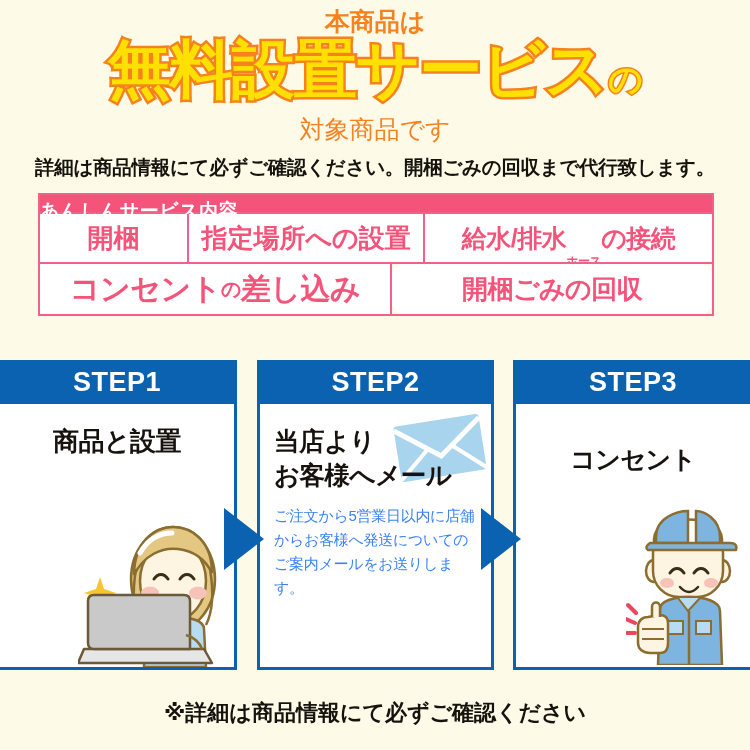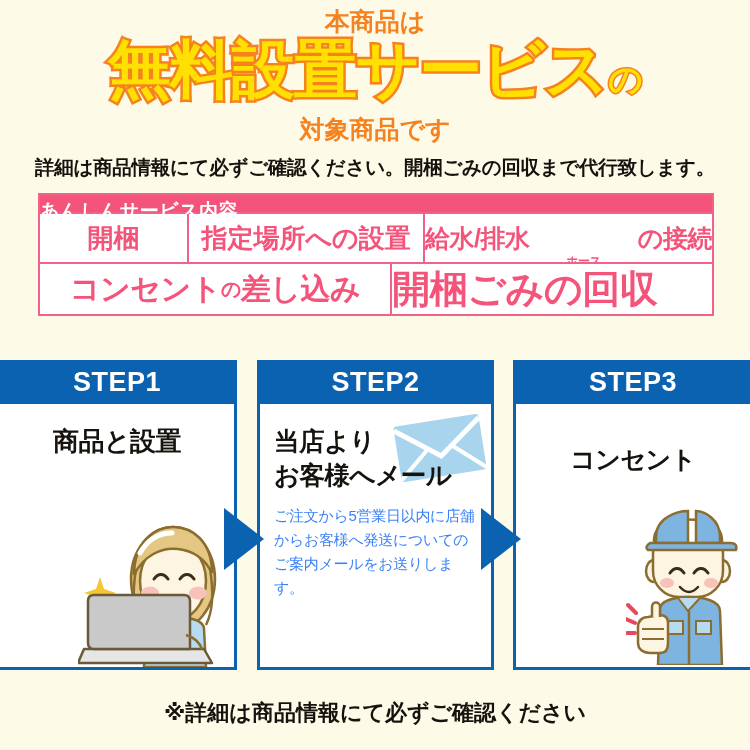--- a/index.html
+++ b/index.html
@@ -45,21 +45,21 @@
     white-space: nowrap;
   }
   .hdr-main .no-suffix {
     font-size: 34px;
     -webkit-text-stroke: 3px #f5821f;
     vertical-align: baseline;
   }
 
   .hdr-small-bot {
     font-size: 25px;
-    font-weight: bold;
+    font-weight: normal;
     color: #f5821f;
     line-height: 30px;
     margin-top: -2px;
   }
 
   .lead-line {
     font-size: 19.5px;
     font-weight: bold;
     color: #16120d;
     text-align: center;
@@ -99,32 +99,32 @@
     background: #ffffff;
     color: #f4537a;
     font-weight: bold;
     display: flex;
     align-items: center;
     justify-content: center;
     border-right: 2px solid #f0628a;
     overflow: hidden;
     white-space: nowrap;
   }
-  .svc-cell:last-child { border-right: none; justify-content: space-between; }
+  .svc-cell:last-child { border-right: none; }
 
   
   .c1 { width: 22.2%; font-size: 26px; }
   .c2 { width: 35.1%; font-size: 26px; }
   .c3 { width: 42.7%; font-size: 25px; letter-spacing: -0.5px; }
   .c3 .sm { font-size: 12px; margin-top: 46px; }
 
   
   .c4 { width: 52.4%; font-size: 30px; letter-spacing: -0.5px; }
   .c4 .sm { font-size: 20px; }
-  .c5 { width: 47.6%; font-size: 38px; letter-spacing: -0.5px; }
+  .c5 { width: 47.6%; font-size: 26px; letter-spacing: -0.5px; border-radius: 12px; }
 
   
   .steps {
     position: absolute;
     top: 360px;
     left: 0;
     width: 750px;
     height: 310px;
     padding-left: 48px;
   }

